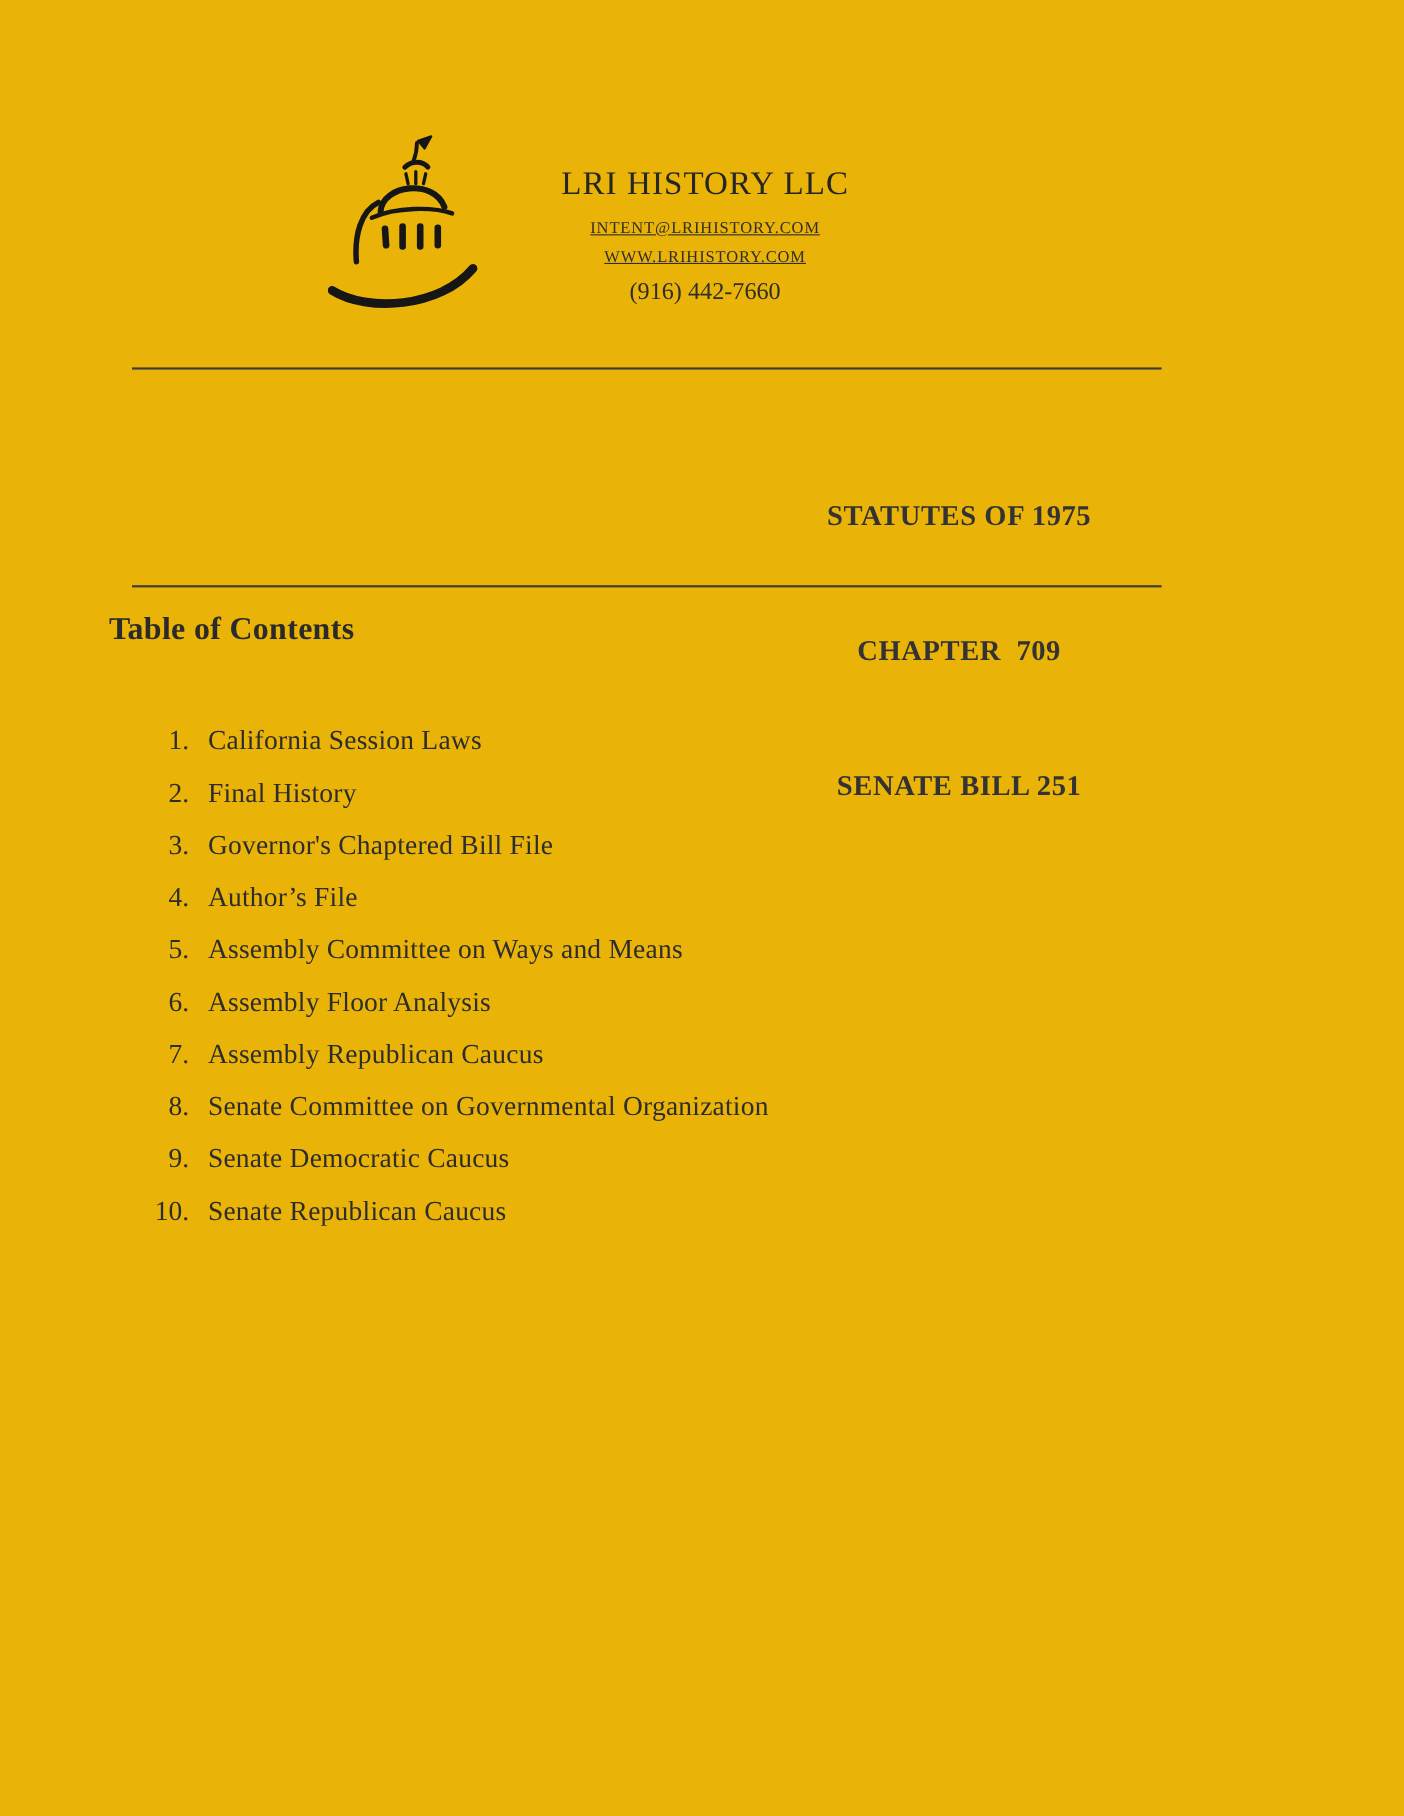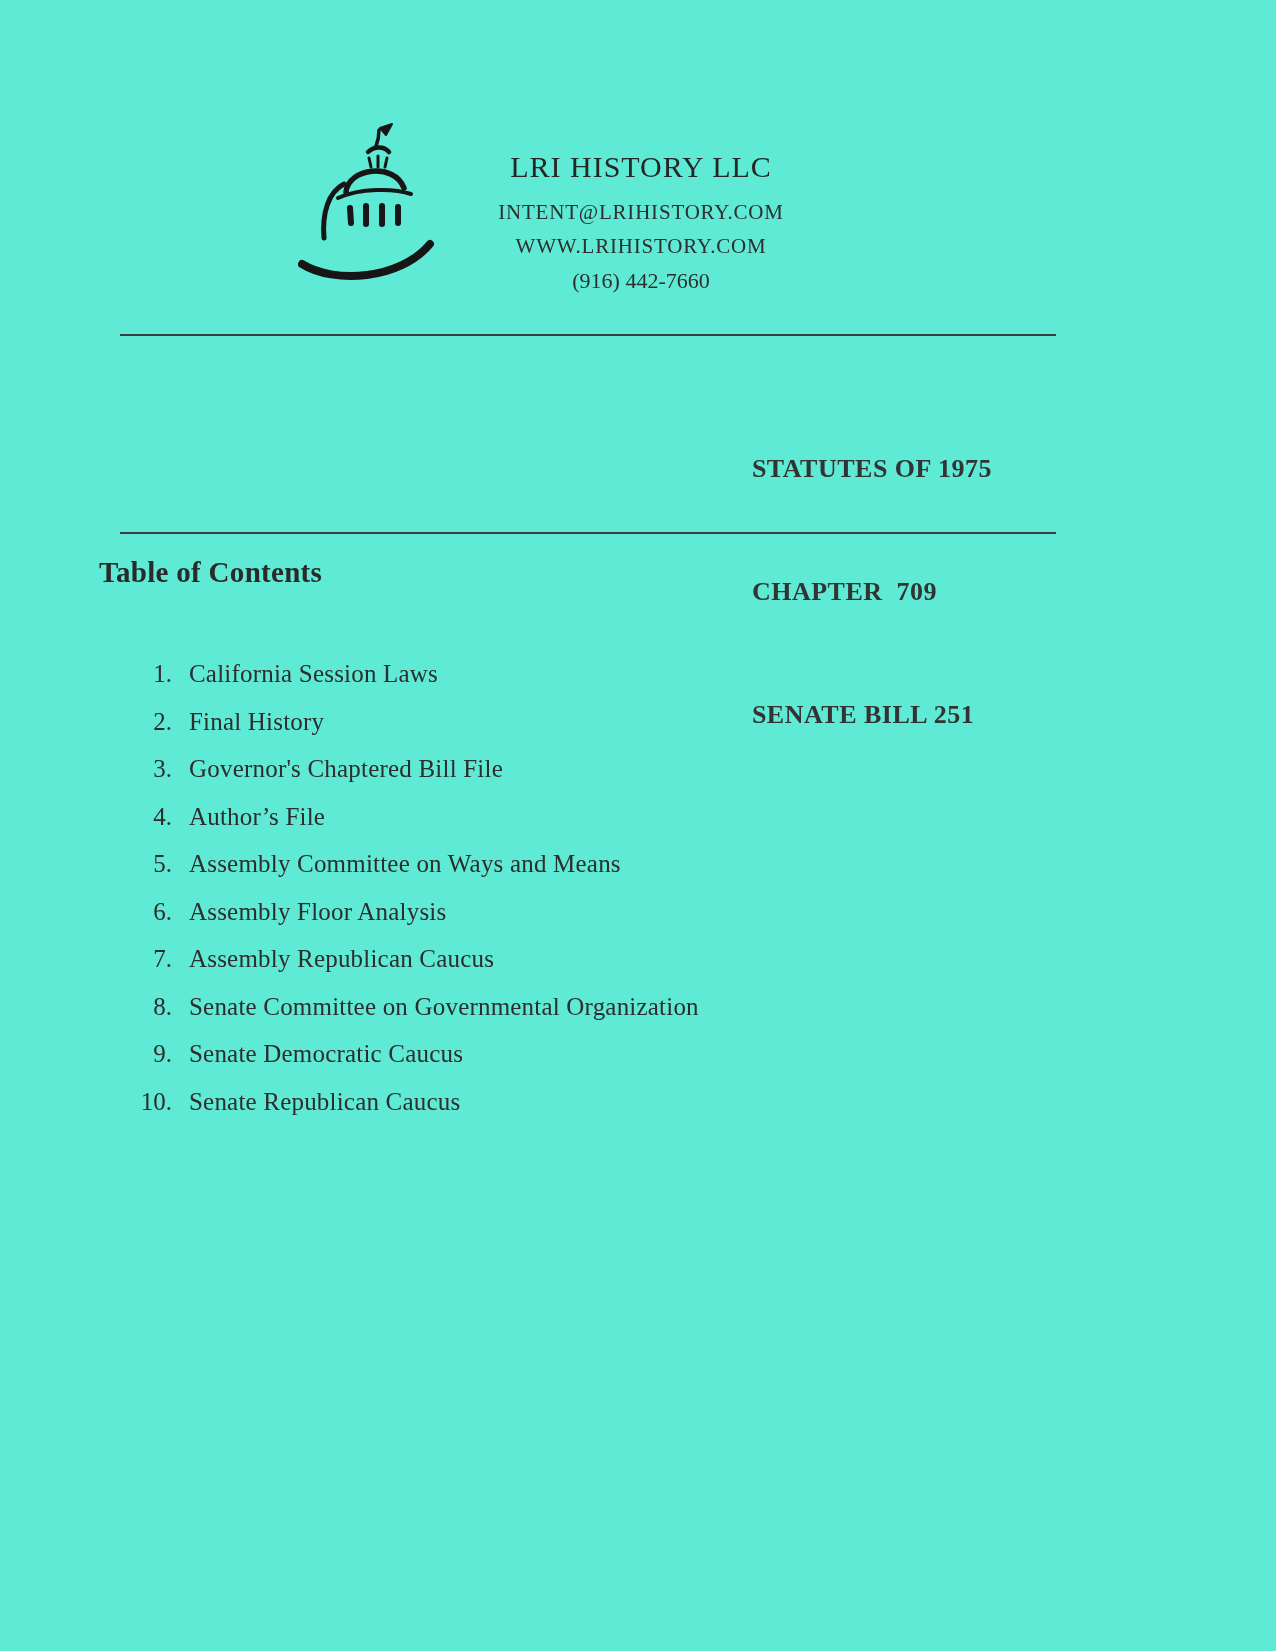--- a/index.html
+++ b/index.html
@@ -11,21 +11,21 @@
     width: 1276px;
     height: 1651px;
     position: relative;
     font-family: "Liberation Serif", "DejaVu Serif", serif;
     color: #2b2b2b;
     overflow: hidden;
   }
   .page {
     position: absolute;
     inset: 0;
-    background: #5eead4;
+    background: #eab308;
   }
 
   
   .letterhead {
     position: absolute;
     top: 122px;
     left: 298px;
     display: flex;
     align-items: flex-start;
     gap: 38px;
@@ -41,25 +41,26 @@
     min-width: 330px;
   }
   .org-name {
     font-size: 30px;
     letter-spacing: 1px;
     color: #262626;
     margin-bottom: 16px;
     white-space: nowrap;
   }
   .org-email, .org-web {
-    font-size: 21px;
+    font-size: 15px;
     letter-spacing: 0.8px;
     color: #2e2e2e;
     margin-bottom: 9px;
     white-space: nowrap;
+    text-decoration: underline;
   }
   .org-phone {
     font-size: 22px;
     color: #2e2e2e;
     white-space: nowrap;
   }
 
   
   .rule {
     position: absolute;
@@ -70,21 +71,21 @@
     border-top: 2px solid #3d3d3d;
   }
   .rule-top { top: 326px; }
   .rule-bottom { top: 524px; }
 
   
   .title-block {
     position: absolute;
     top: 366px;
     right: 284px;
-    text-align: left;
+    text-align: center;
     font-weight: bold;
     color: #333333;
     font-size: 26px;
     letter-spacing: 0.5px;
     line-height: 41px;
     white-space: pre;
   }
 
   
   .toc-heading {

